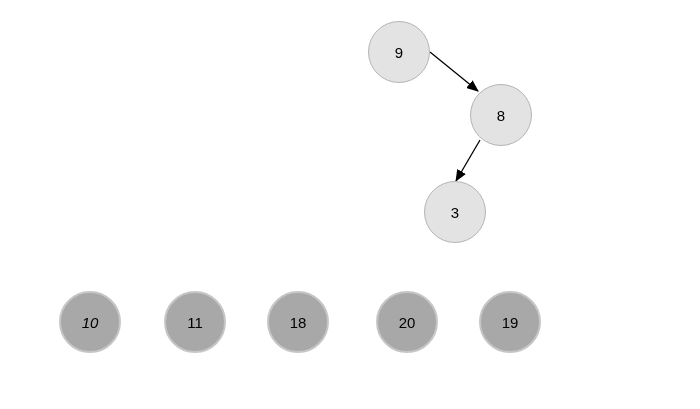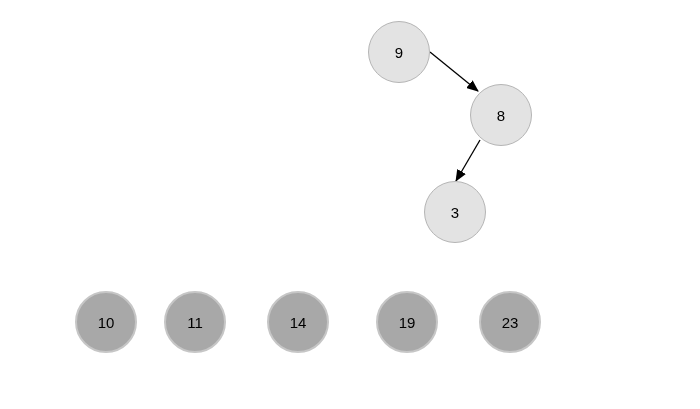--- a/index.html
+++ b/index.html
@@ -72,29 +72,29 @@
         <span>9</span>
       </div>
       <div class="node tree-node" style="left: 470px; top: 84px; width: 62px; height: 62px;">
         <span>8</span>
       </div>
       <div class="node tree-node" style="left: 424px; top: 181px; width: 62px; height: 62px;">
         <span>3</span>
       </div>
     </div>
   <div>
-      <div class="node list-node" style="left: 75px; top: 291px; width: 62px; height: 62px;">
+      <div class="node list-node" style="left: 59px; top: 291px; width: 62px; height: 62px; font-style: italic;">
         <span>10</span>
       </div>
       <div class="node list-node" style="left: 164px; top: 291px; width: 62px; height: 62px;">
         <span>11</span>
       </div>
       <div class="node list-node" style="left: 267px; top: 291px; width: 62px; height: 62px;">
-        <span>14</span>
+        <span>18</span>
       </div>
       <div class="node list-node" style="left: 376px; top: 291px; width: 62px; height: 62px;">
-        <span>19</span>
+        <span>20</span>
       </div>
       <div class="node list-node" style="left: 479px; top: 291px; width: 62px; height: 62px;">
-        <span>23</span>
+        <span>19</span>
       </div>
     </div>
 </div>
 
 </body></html>

